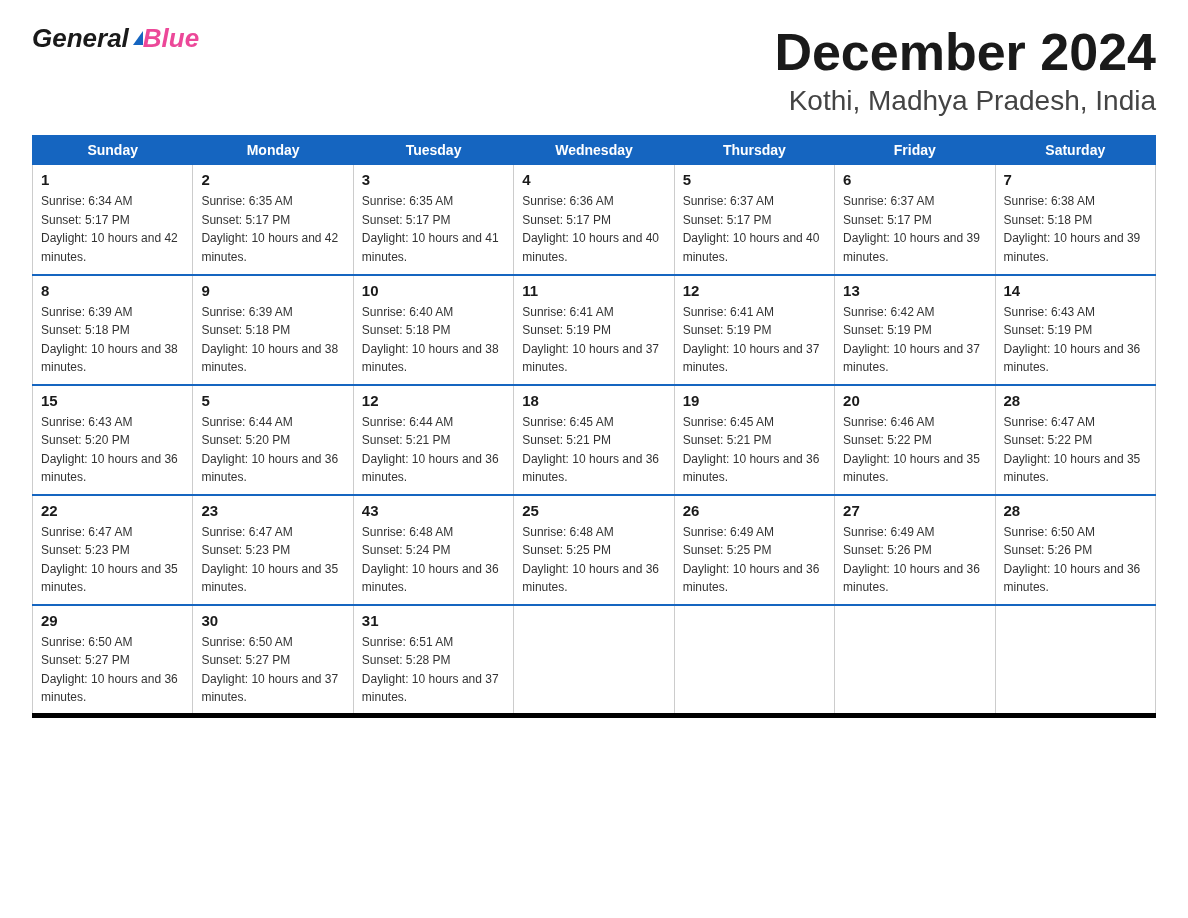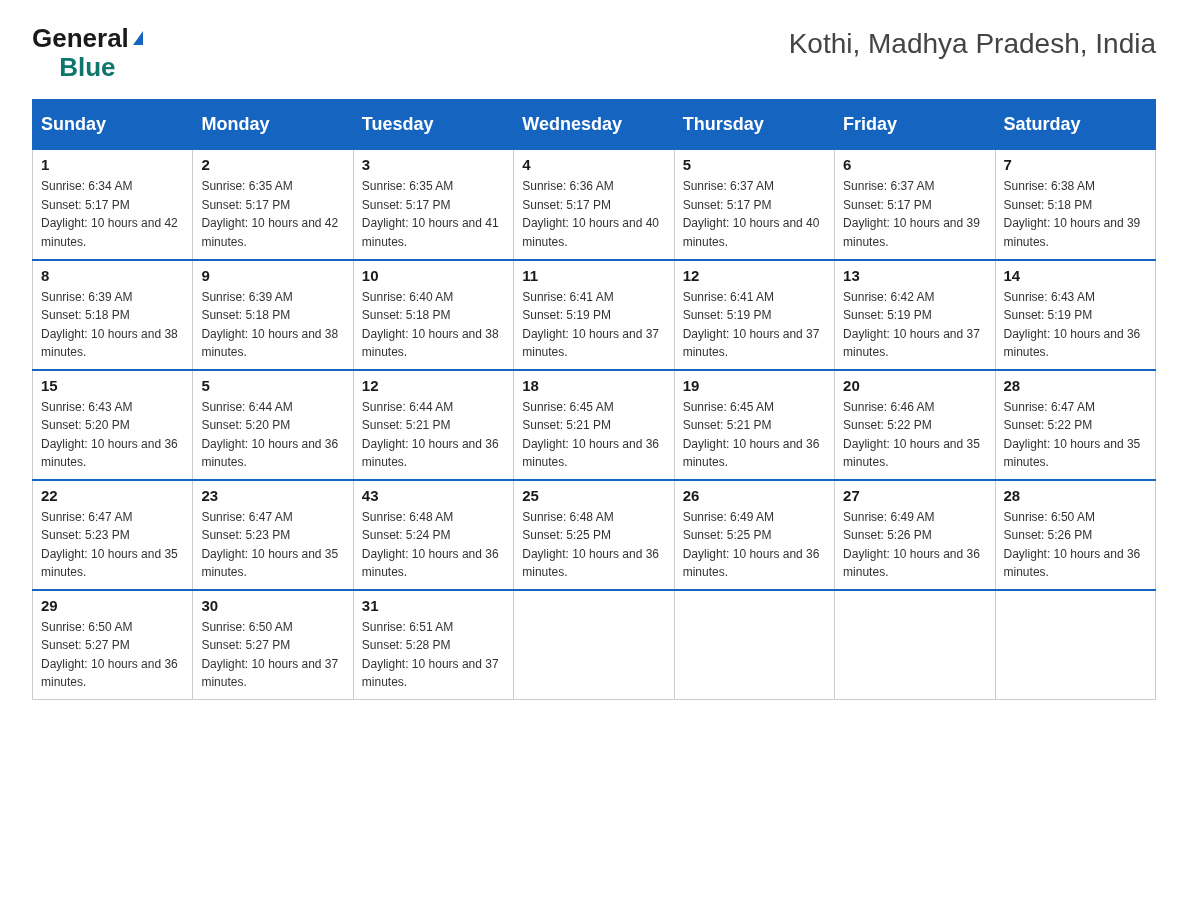--- a/index.html
+++ b/index.html
@@ -11,30 +11,31 @@
       min-height: 918px;
     }
     .header {
       display: flex;
       justify-content: space-between;
       align-items: flex-start;
       margin-bottom: 18px;
     }
     .logo {
       display: flex;
-      flex-direction: column;
-      align-items: center;
+      flex-direction: row;
+      align-items: flex-end;
+      font-style: italic;
     }
     .logo-text {
       font-size: 26px;
       font-weight: bold;
       color: #1a1a1a;
       line-height: 1.1;
     }
-    .logo-blue { color: #0f766e; }
+    .logo-blue { color: #ec4899; }
     .logo-triangle {
       display: inline-block;
       width: 0;
       height: 0;
       border-left: 10px solid transparent;
       border-bottom: 14px solid #1565c0;
       margin-left: 2px;
       vertical-align: middle;
     }
     .title-area {
@@ -52,24 +53,24 @@
       margin-top: 4px;
     }
     table {
       width: 100%;
       border-collapse: collapse;
       table-layout: fixed;
     }
     thead th {
       background: #1565c0;
       color: #fff;
-      font-size: 18px;
+      font-size: 14px;
       font-weight: bold;
-      padding: 14px 8px;
-      text-align: left;
+      padding: 6px 8px;
+      text-align: center;
       border: 1px solid #1565c0;
     }
     tbody td {
       border: 1px solid #ccc;
       vertical-align: top;
       padding: 6px 8px;
       font-size: 13px;
       color: #222;
       min-height: 90px;
       height: 110px;
@@ -83,40 +84,41 @@
     }
     .day-info {
       font-size: 12px;
       color: #333;
       line-height: 1.55;
     }
     tbody tr {
       border-bottom: 2px solid #1565c0;
     }
     tbody tr:last-child {
-      border-bottom: 1px solid #000000;
+      border-bottom: 5px solid #000000;
     }
     .logo-row {
       display: flex;
       align-items: center;
       gap: 2px;
     }
   </style>
 </head>
 <body>
 
 <div class="header">
   <div class="logo">
     <div class="logo-row">
       <span class="logo-text">General</span>
       <span class="logo-triangle"></span>
     </div>
     <span class="logo-text logo-blue">Blue</span>
   </div>
   <div class="title-area">
+    <div class="month-title">December 2024</div>
     <div class="location-title">Kothi, Madhya Pradesh, India</div>
   </div>
 </div>
 
 <table>
   <thead>
     <tr>
       <th>Sunday</th>
       <th>Monday</th>
       <th>Tuesday</th>

